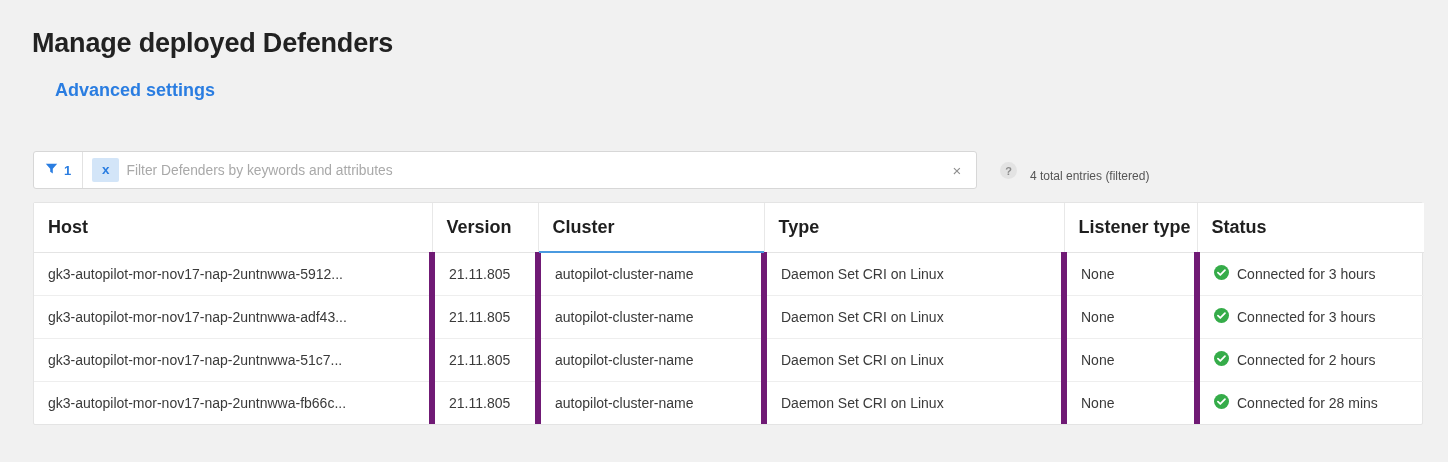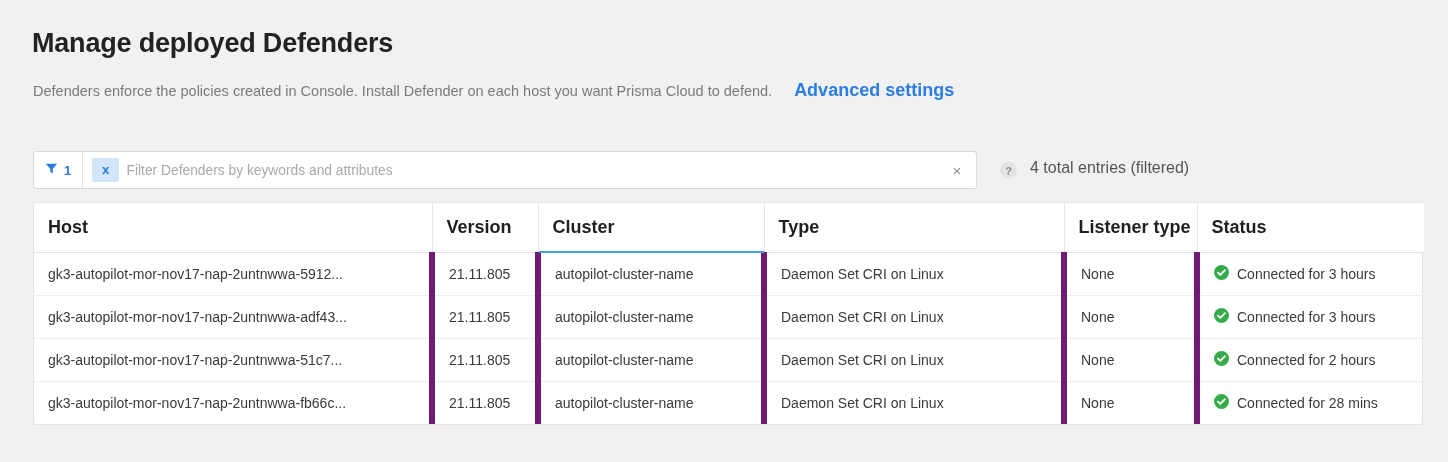--- a/index.html
+++ b/index.html
@@ -139,22 +139,22 @@
     font-size: 11px;
     font-weight: bold;
     display: flex;
     align-items: center;
     justify-content: center;
     cursor: pointer;
   }
   .entries-label {
     position: absolute;
     left: 1016px;
-    top: 151px;
-    font-size: 16px;
+    top: 161px;
+    font-size: 12px;
     color: #555555;
     white-space: nowrap;
   }
 
   
   .table-wrap {
     position: absolute;
     left: 19px;
     top: 194px;
     width: 1390px;
@@ -215,21 +215,20 @@
   .status-text { font-size: 14px; color: #3a3a3a; }
 </style>
 </head>
 <body>
 
 <div class="page-card">
 
   <div class="page-title">Manage deployed Defenders</div>
 
   <div class="subtitle-row">
-    <span class="subtitle-text">Defenders enforce the policies created in Console. Install Defender on each host you want Prisma Cloud to defend.</span>
     <a class="advanced-link">Advanced settings</a>
   </div>
 
   <div class="filter-bar">
     <div class="filter-count-box">
       <span class="funnel-icon">
         <svg width="13" height="13" viewBox="0 0 16 16" aria-hidden="true">
           <path d="M1 2h14l-5.4 6.2V14l-3.2-2V8.2z" fill="#2a7de1"></path>
         </svg>
       </span>

